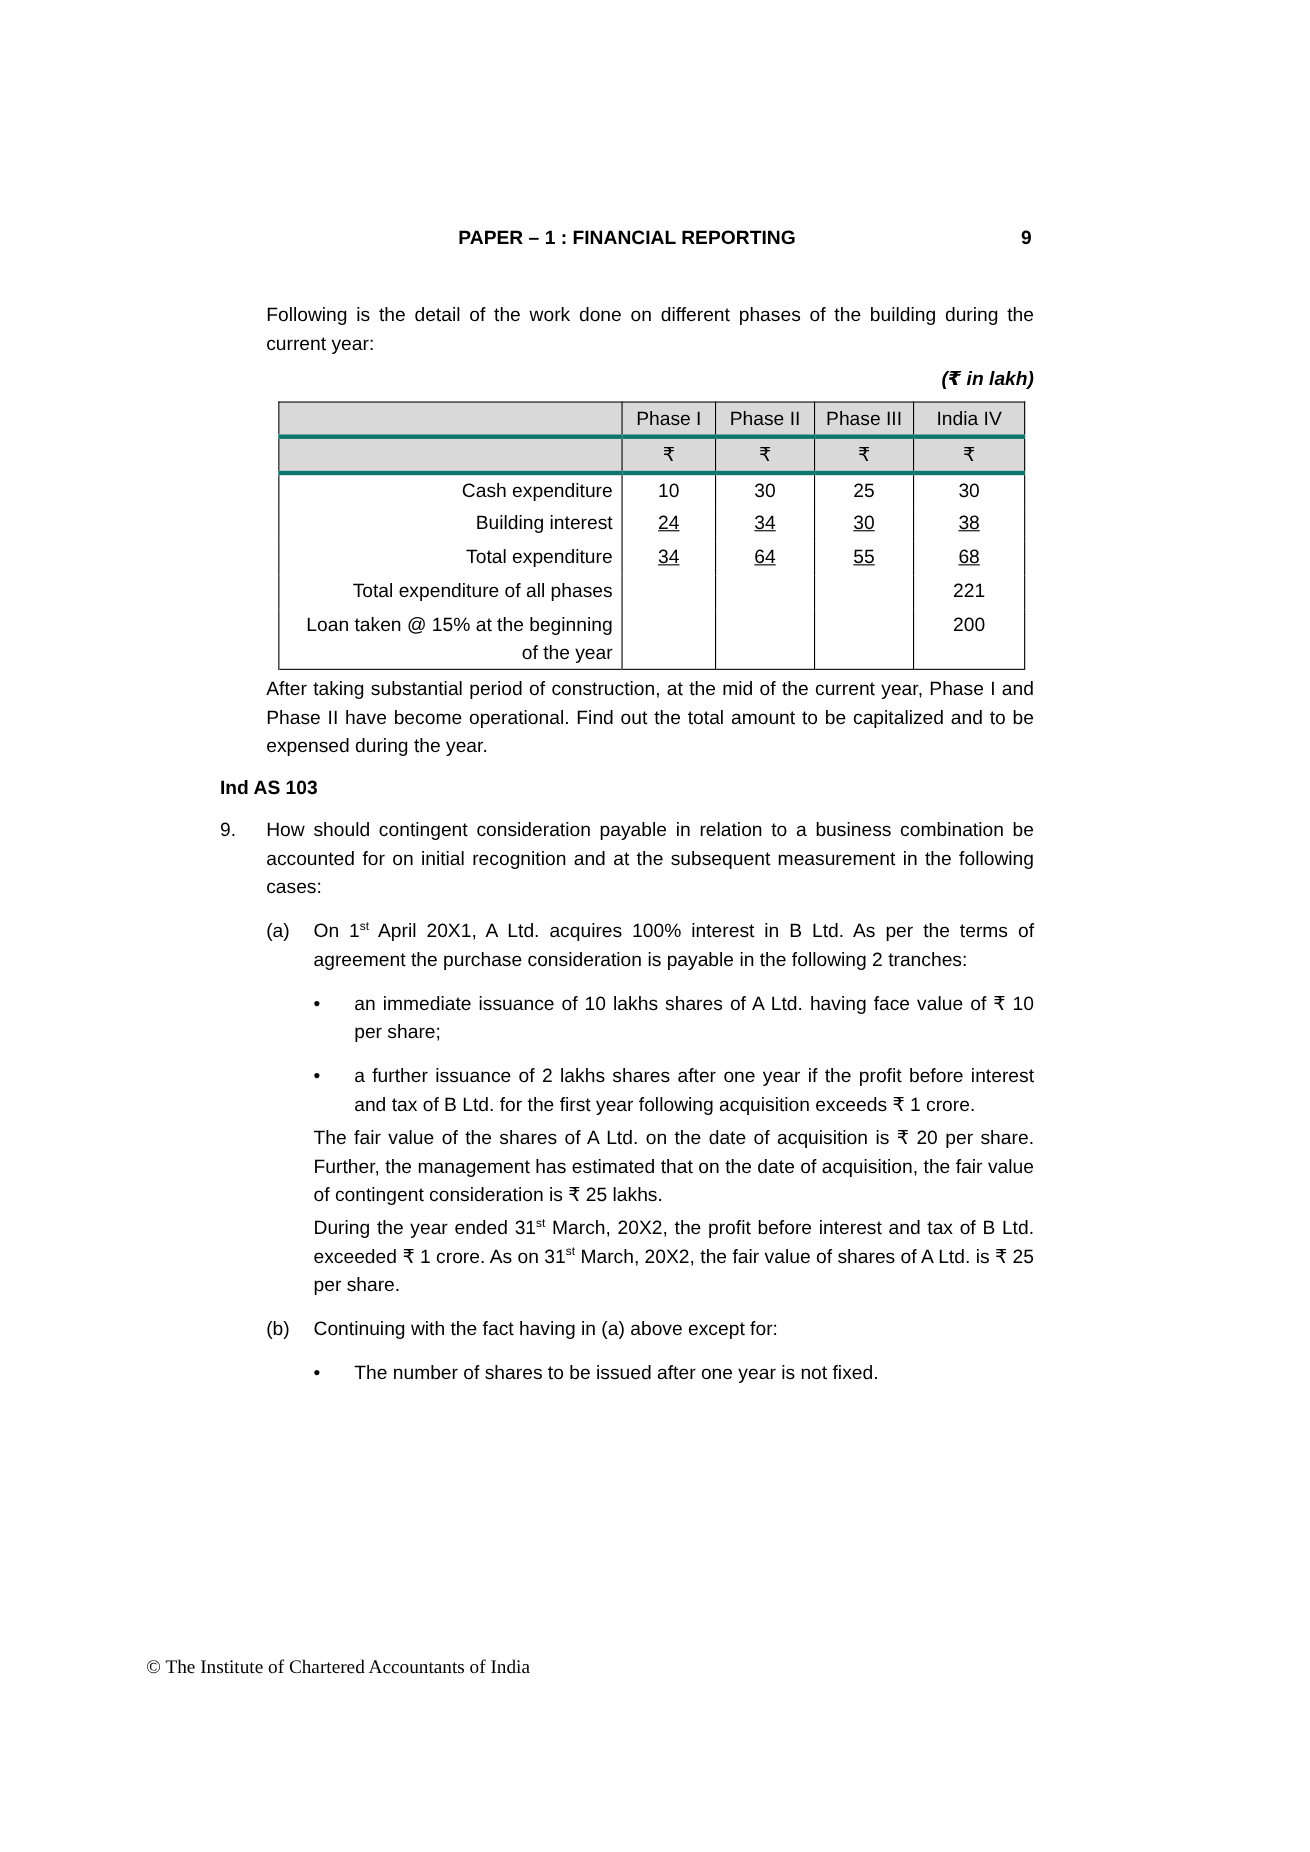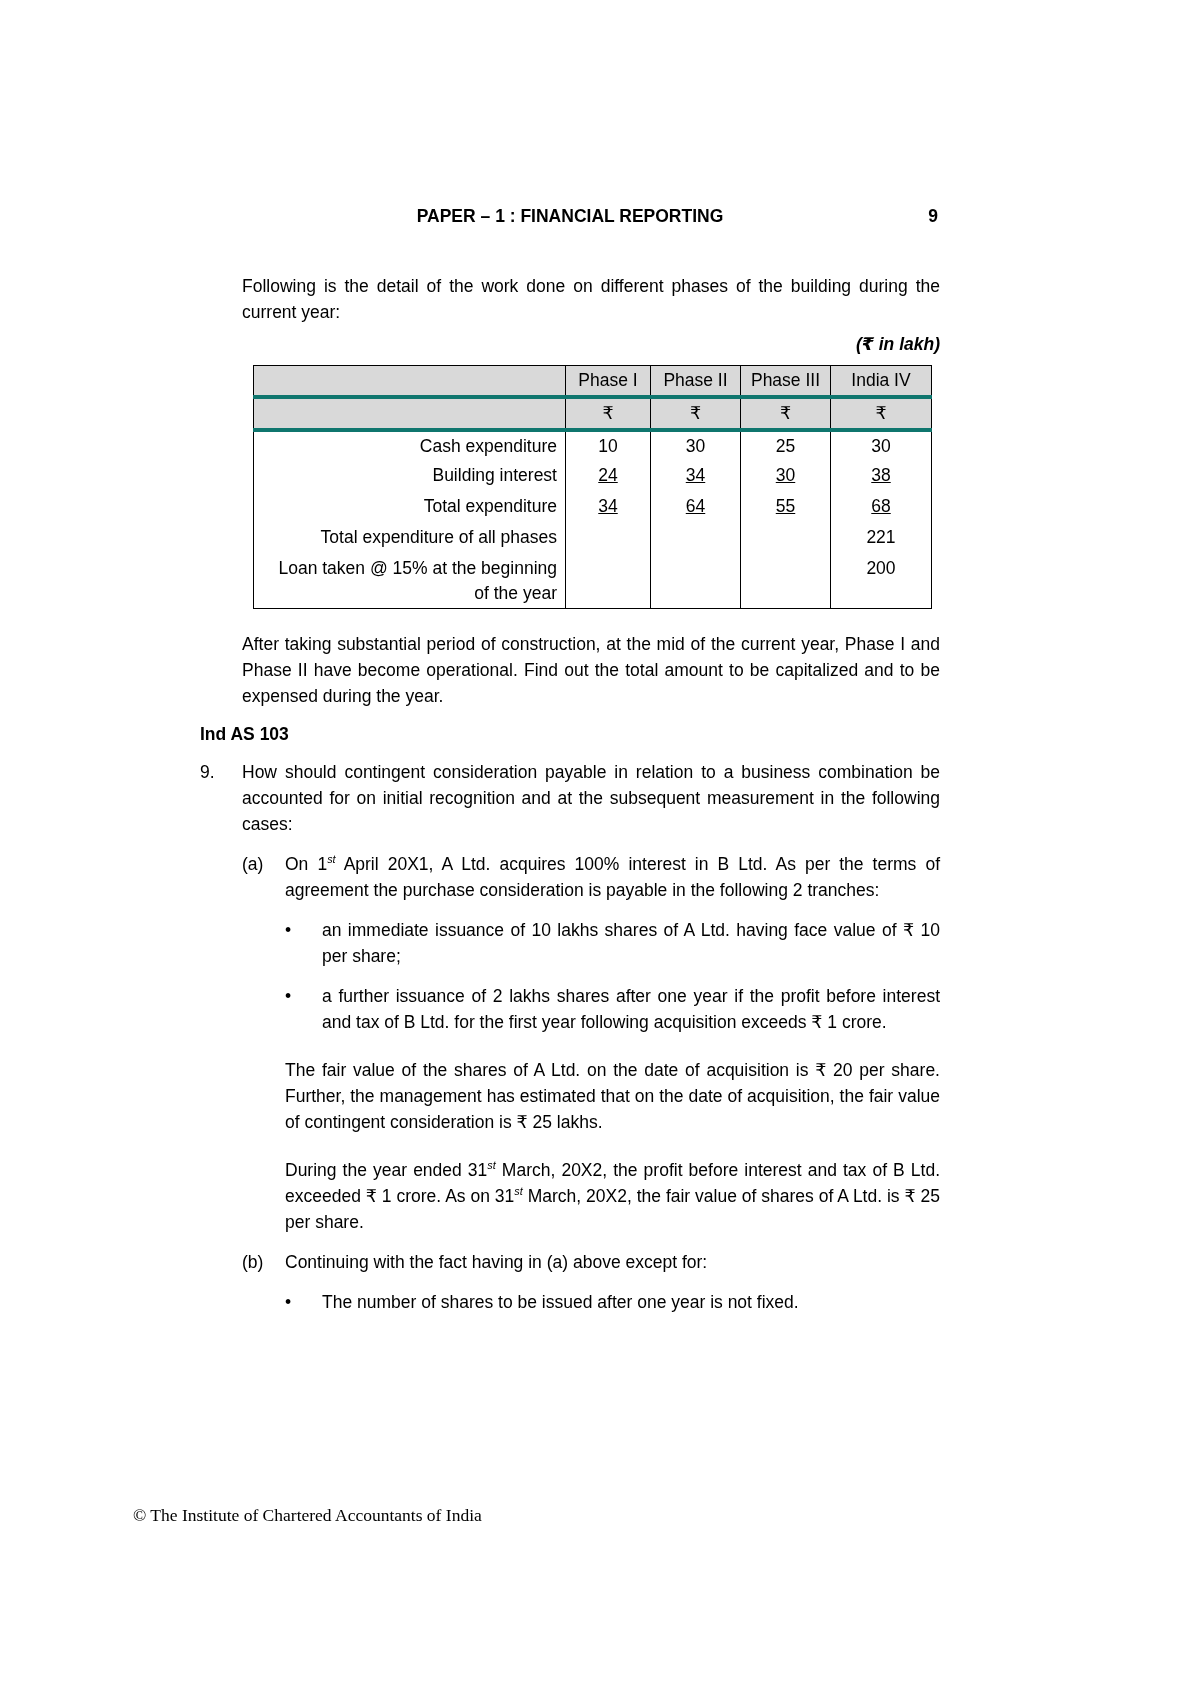--- a/index.html
+++ b/index.html
@@ -16,21 +16,21 @@
   }
   .content { position:absolute; left:200px; top:203px; width:740px; }
 
   .doc-header { position:relative; font-weight:bold; }
   .doc-header .title { text-align:center; }
   .doc-header .pgnum { position:absolute; right:2px; top:0; }
 
   p.just { text-align:justify; }
   .ind1 { margin-left:42px; }
   .mt-lg { margin-top:44px; }
-  .mt { margin-top:22px; }
+  .mt { margin-top:4px; }
 
   .unit-label { text-align:right; font-weight:bold; font-style:italic; margin-top:6px; }
 
   table.qtable {
     border-collapse:collapse;
     table-layout:fixed;
     width:678px;
     margin:8px 0 0 53px;
     border:1px solid #000;
     line-height:25px;
@@ -60,21 +60,21 @@
   .qitem > .qbody { flex:1; min-width:0; }
 
   .subitem { display:flex; margin-top:14px; }
   .subitem > .marker { width:43px; flex:none; }
   .subitem > .sbody { flex:1; min-width:0; }
 
   .bullet-item { display:flex; margin-top:14px; }
   .bullet-item > .bmark { width:37px; flex:none; }
   .bullet-item > .btext { flex:1; min-width:0; }
 
-  sup { font-size:0.62em; line-height:0; vertical-align:super;font-style:italic; }
+  sup { font-size:0.62em; line-height:0; vertical-align:super; }
 
   .footer {
     position:absolute; left:133px; top:1502px;
     font-family:"Liberation Serif","DejaVu Serif",serif;
     font-weight:normal; font-size:17.5px;text-align:center;
   }
 </style>
 </head>
 <body>
 

